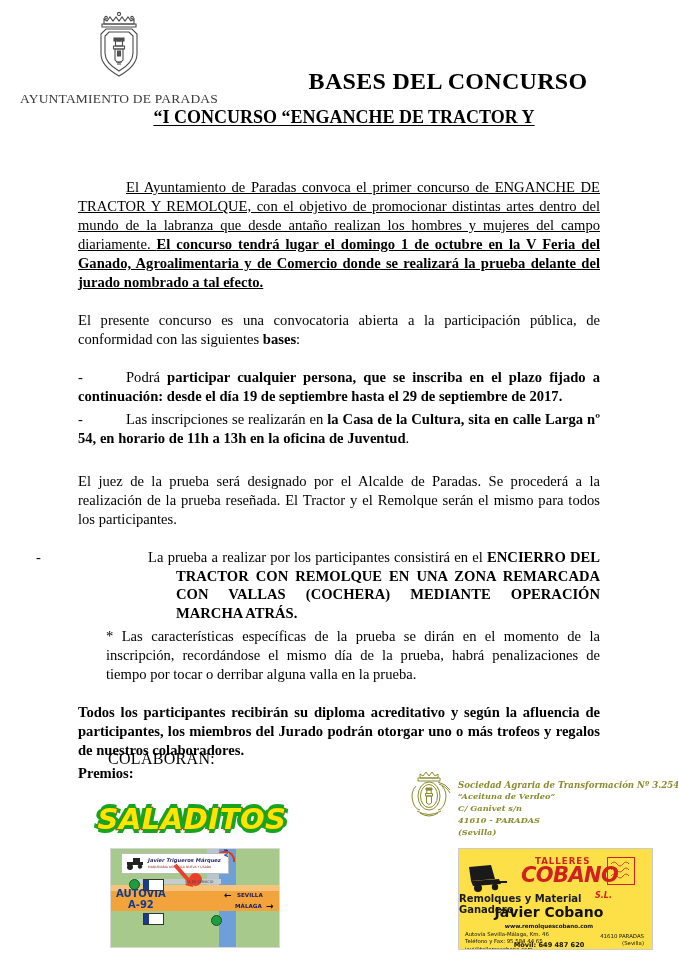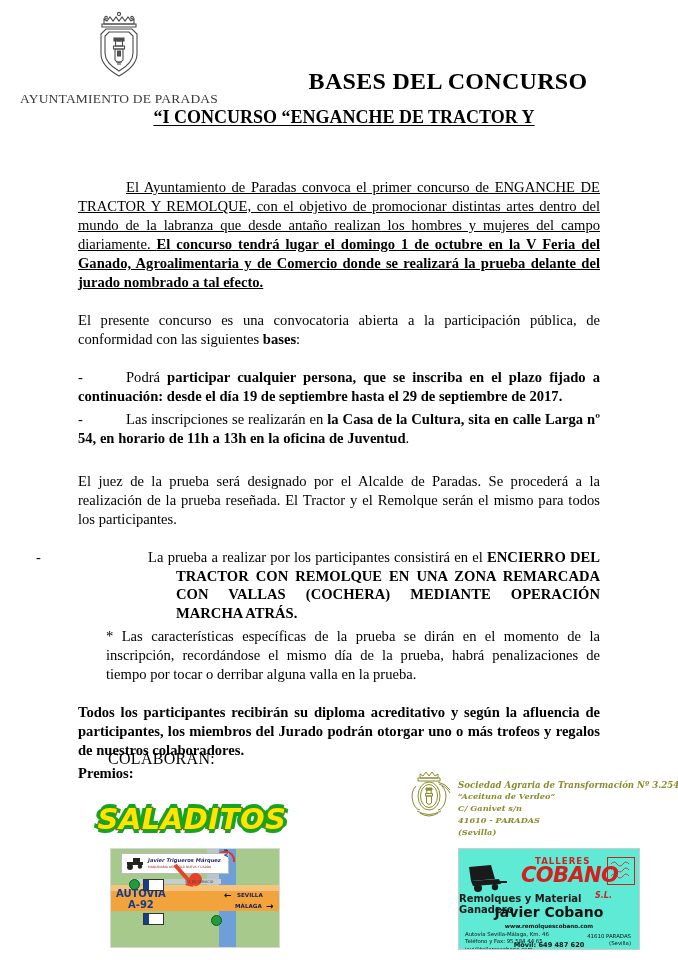--- a/index.html
+++ b/index.html
@@ -312,24 +312,25 @@
     border-radius: 9px 9px 0 0;
   }
 
   
   .cobano {
     position: absolute;
     left: 458px;
     top: 848px;
     width: 180px;
     height: 100px;
-    background: #5eead4;
+    background: #fde047;
     border: 1px solid #cccccc;
     font-family: "DejaVu Sans", sans-serif;
     overflow: hidden;
+    padding-left: 13px;
   }
   .cobano .trailer {
     position: absolute;
     left: 6px; top: 14px;
     width: 44px; height: 30px;
   }
   .cobano .talleres {
     position: absolute;
     left: 76px; top: 7px;
     font-size: 8.6px;

